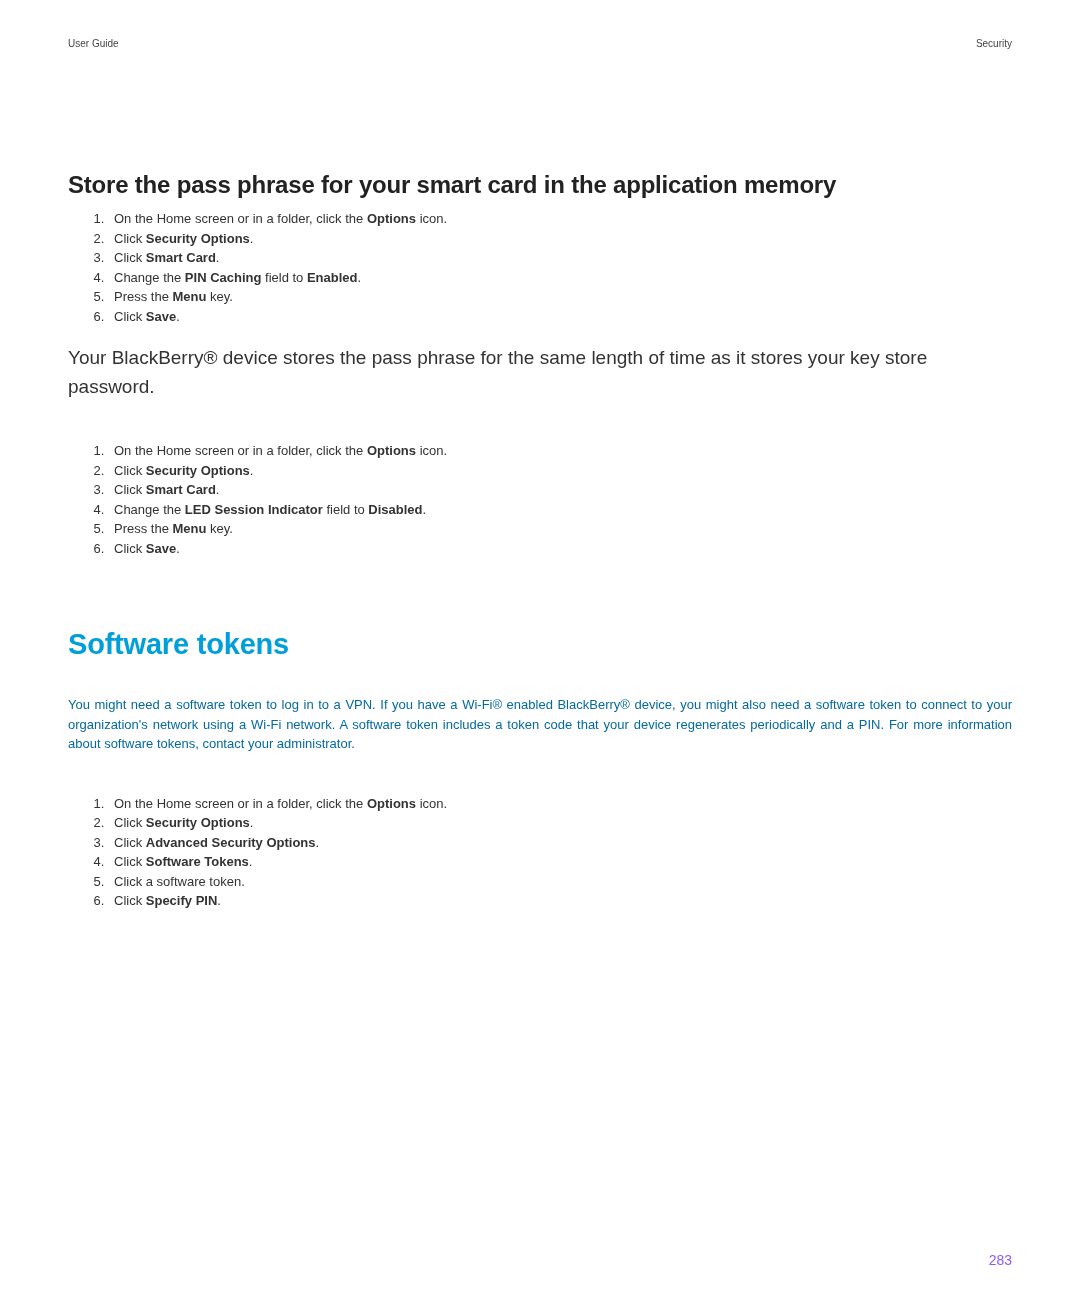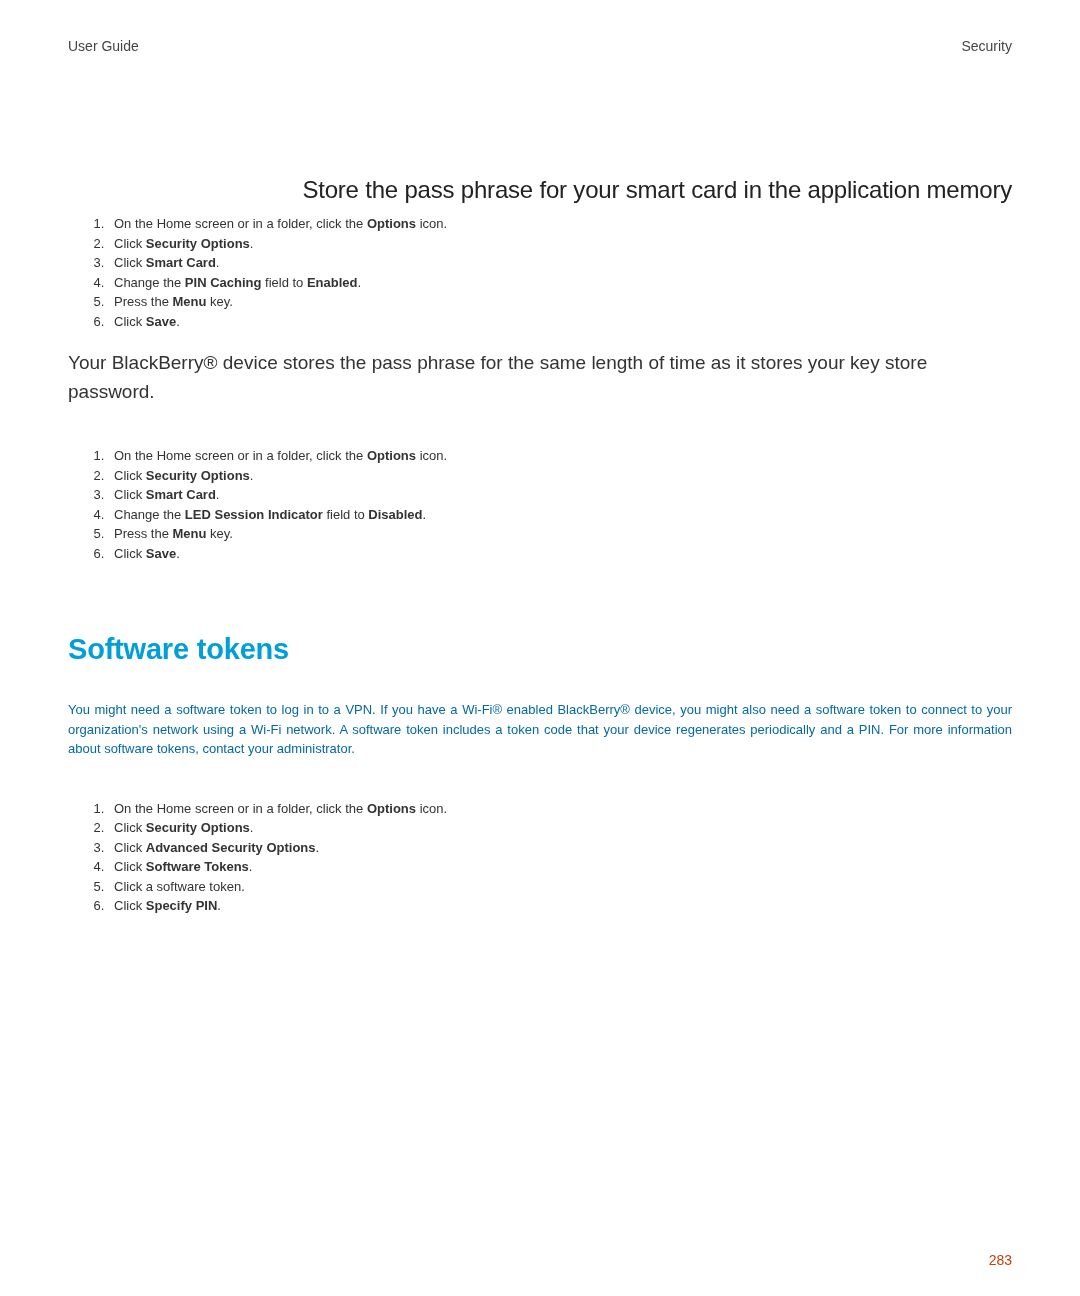--- a/index.html
+++ b/index.html
@@ -9,31 +9,30 @@
     color: #333;
     background: #fff;
     position: relative;
   }
   .page {
     padding: 38px 68px 0 68px;
   }
   .header {
     display: flex;
     justify-content: space-between;
-    font-size: 14px;
+    font-size: 10px;
     color: #444;
     margin-bottom: 122px;
   }
   h2.section {
     font-size: 24px;
-    font-weight: 400;
+    font-weight: 700;
     color: #222;
     margin-bottom: 10px;
     letter-spacing: -0.2px;
-    text-align: right;
   }
   h1.chapter {
     font-size: 29px;
     font-weight: 700;
     color: #009fda;
     margin-top: 70px;
     margin-bottom: 34px;
     letter-spacing: -0.2px;
   }
   ol.steps {
@@ -59,21 +58,21 @@
     color: #0369a1;
     margin-bottom: 40px;
     text-align: justify;
   }
   .b { font-weight: 700; }
   .footer-page {
     position: absolute;
     bottom: 28px;
     right: 68px;
     font-size: 14px;
-    color: #c2410c;
+    color: #8b5cf6;
   }
   .block { margin-bottom: 40px; }
 </style>
 </head>
 <body>
 
 <div class="page">
   <div class="header">
     <span>User Guide</span>
     <span>Security</span>

